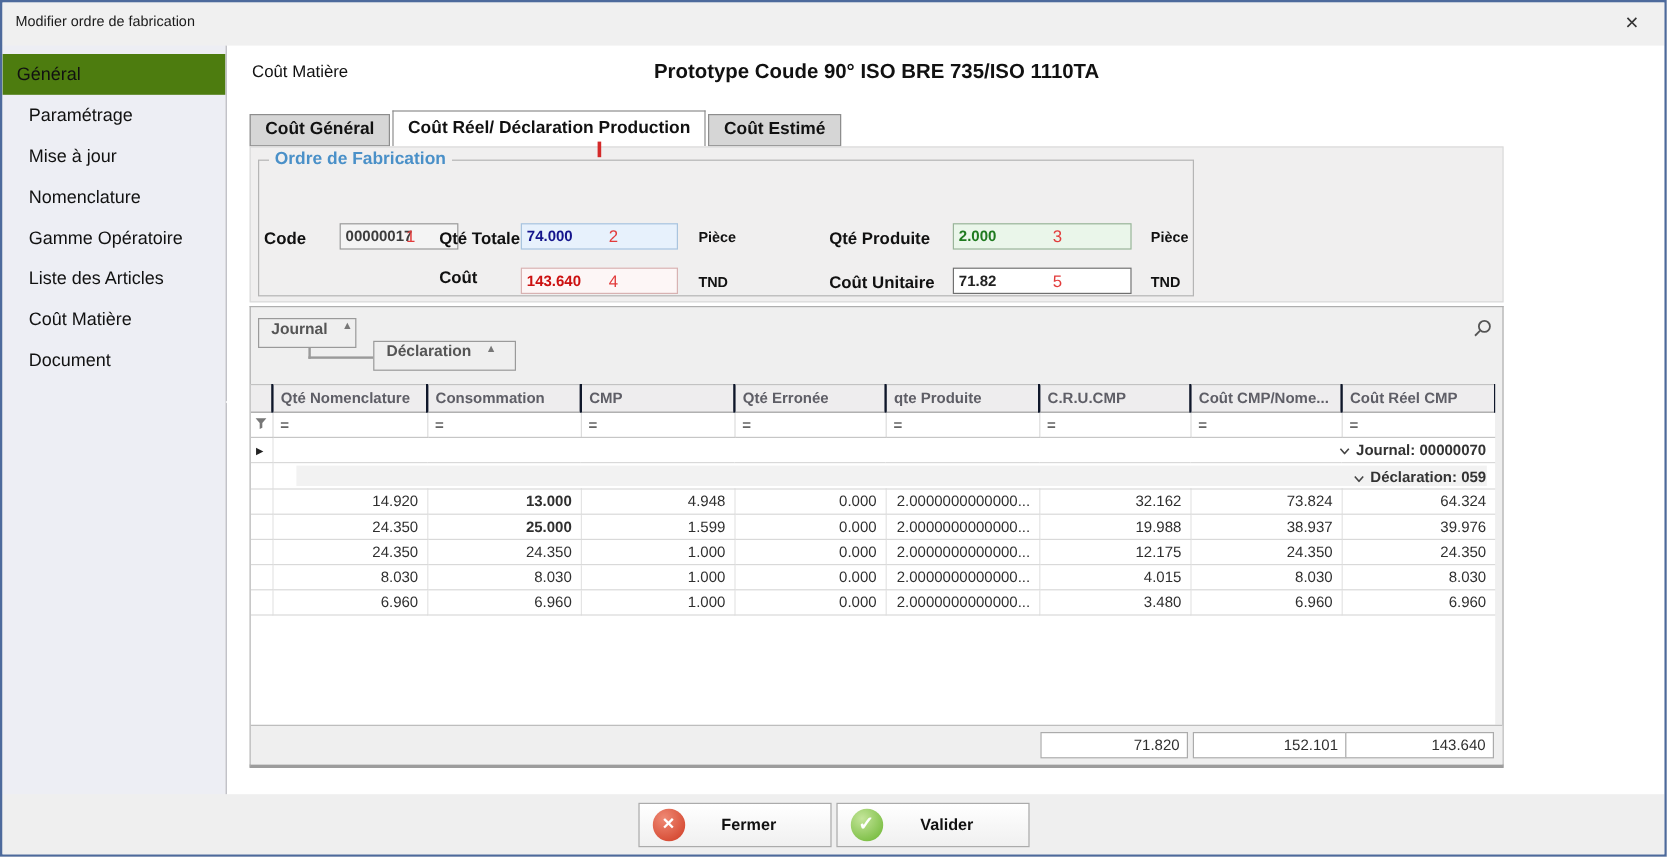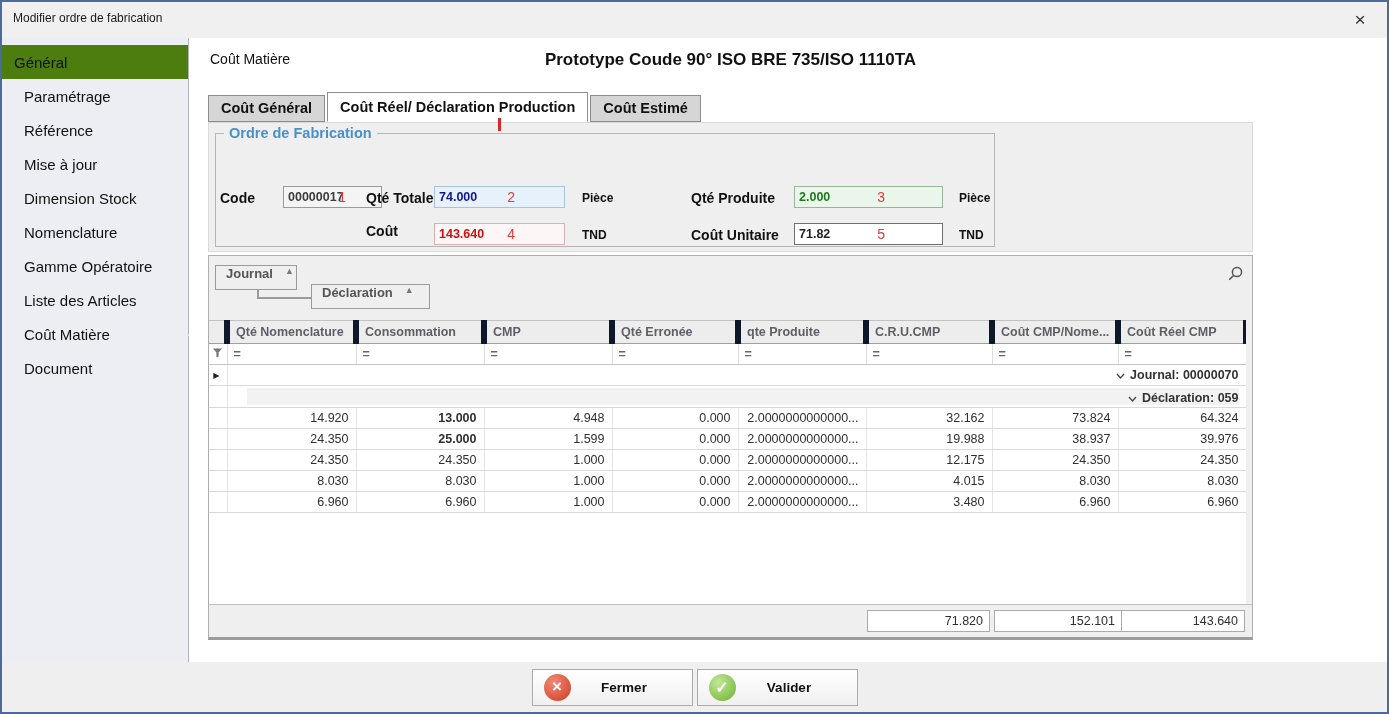--- a/index.html
+++ b/index.html
@@ -70,21 +70,21 @@
   .chip-journal { left:6px; top:9px; width:82px; }
   .chip-decl { left:102px; top:28px; width:119px; }
   .chip-connector { position:absolute; left:48px; top:34px; width:54px; height:9px;
     border-left:2px solid #9a9a9a; border-bottom:2px solid #9a9a9a; }
   .grid-search { position:absolute; right:8px; top:9px; width:18px; height:18px; }
 
   .grid-table-wrap { position:absolute; left:0; top:64px; width:1037px; bottom:33px;
     background:#ffffff; overflow:hidden; }
   table.grid { border-collapse:collapse; table-layout:fixed; width:1037px; font-size:12.5px; color:#2f2f2f; }
   table.grid th { background:#eeedee; border-top:1px solid #c2c2c2; border-bottom:1px solid #9f9f9f;
-    border-right:6px solid #0f172a; font-weight:bold; color:#5e5e66; text-align:left;
+    border-right:2px solid #0f172a; font-weight:bold; color:#5e5e66; text-align:left;
     padding:4px 3px 4px 6px; white-space:nowrap; overflow:hidden; font-size:12.5px; }
   table.grid td { height:21px; background:#fff; border-right:1px solid #e4e4e4;
     border-bottom:1px solid #d9d9d9; text-align:right; padding:2px 7px 2px 2px;
     white-space:nowrap; overflow:hidden; }
   tr.filter-row td { color:#666; font-weight:bold; text-align:left; padding-left:6px;
     border-right:1px solid #dcdcdc; border-bottom:1px solid #c6c6c6; }
   tr.filter-row td.funnel { text-align:center; padding:1px; }
   td.expand-cell { text-align:center; padding:0; font-size:8px; color:#222; }
   td.journal-band { background:#d9d9d9; text-align:left; font-weight:bold; color:#333; padding-left:6px; }
   td.decl-cell { padding:0; text-align:left; border-right:none; }
@@ -121,23 +121,21 @@
 <div class="window">
 
   <div class="titlebar">
     <span class="title">Modifier ordre de fabrication</span>
     <span class="win-close">×</span>
   </div>
 
   <div class="sidebar">
     <div class="side-item selected">Général</div>
     <div class="side-item">Paramétrage</div>
-    <div class="side-item">Référence</div>
     <div class="side-item">Mise à jour</div>
-    <div class="side-item">Dimension Stock</div>
     <div class="side-item">Nomenclature</div>
     <div class="side-item">Gamme Opératoire</div>
     <div class="side-item">Liste des Articles</div>
     <div class="side-item">Coût Matière</div>
     <div class="side-item">Document</div>
   </div>
 
   <div class="content">
     <div class="pointer-arrow"></div>
     <div class="section-label">Coût Matière</div>

